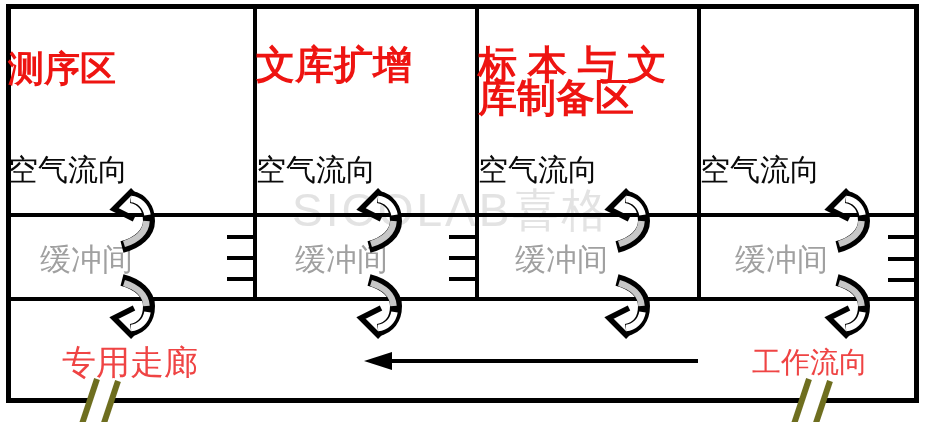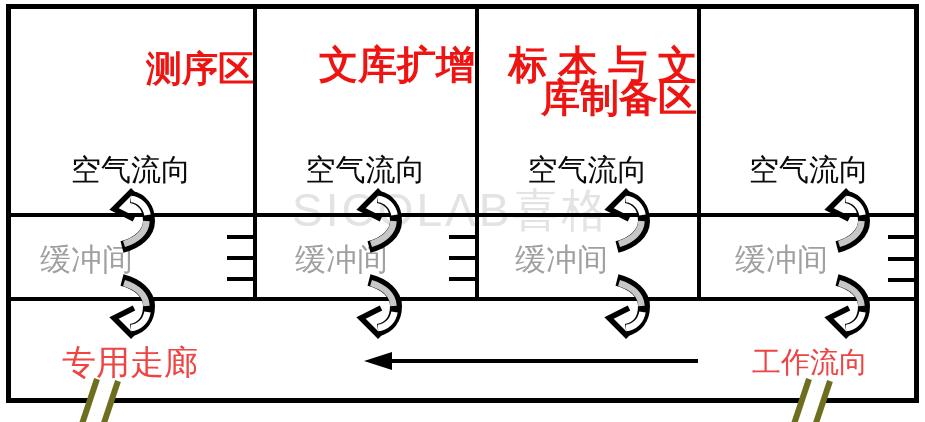--- a/index.html
+++ b/index.html
@@ -3,25 +3,25 @@
 <meta charset="utf-8">
 <style>
   html,body{margin:0;padding:0;background:#fff;}
   .stage{position:relative;width:925px;height:422px;background:#ffffff;overflow:hidden;
          font-family:"Liberation Sans",sans-serif;}
   .line{position:absolute;background:#000;z-index:2;}
   .vent-line{position:absolute;background:#000;z-index:2;}
   .watermark{position:absolute;left:292px;top:180px;font-size:46px;color:#e3e3e3;
              letter-spacing:3px;z-index:1;white-space:nowrap;
              font-family:"Liberation Sans",sans-serif;}
-  .zone-title{position:absolute;color:#ee1411;font-weight:bold;text-align:right;
+  .zone-title{position:absolute;color:#ee1411;font-weight:bold;text-align:left;
               line-height:33px;z-index:3;font-family:"Liberation Sans",sans-serif;}
   .zone-title.big{font-size:36px;line-height:38px;}
   .zone-title.small{font-size:39px;}
-  .air-label{position:absolute;top:150px;color:#0a0a0a;font-size:30px;text-align:center;
+  .air-label{position:absolute;top:150px;color:#0a0a0a;font-size:30px;text-align:left;
              z-index:3;font-family:"Liberation Serif",serif;white-space:nowrap;}
   .buffer-label{position:absolute;top:239px;color:#a0a0a0;font-size:31px;z-index:3;
                 font-family:"Liberation Serif",serif;white-space:nowrap;margin-left:12px;}
   .gray-label{position:absolute;color:#ef4444;z-index:3;
               font-family:"Liberation Serif",serif;white-space:nowrap;}
   .curl{position:absolute;width:56px;height:76px;z-index:3;}
   .curl.up{top:185px;}
   .curl.down{top:266px;}
   .curl.down svg{transform:scaleY(-1);}
   .door{position:absolute;z-index:4;}

